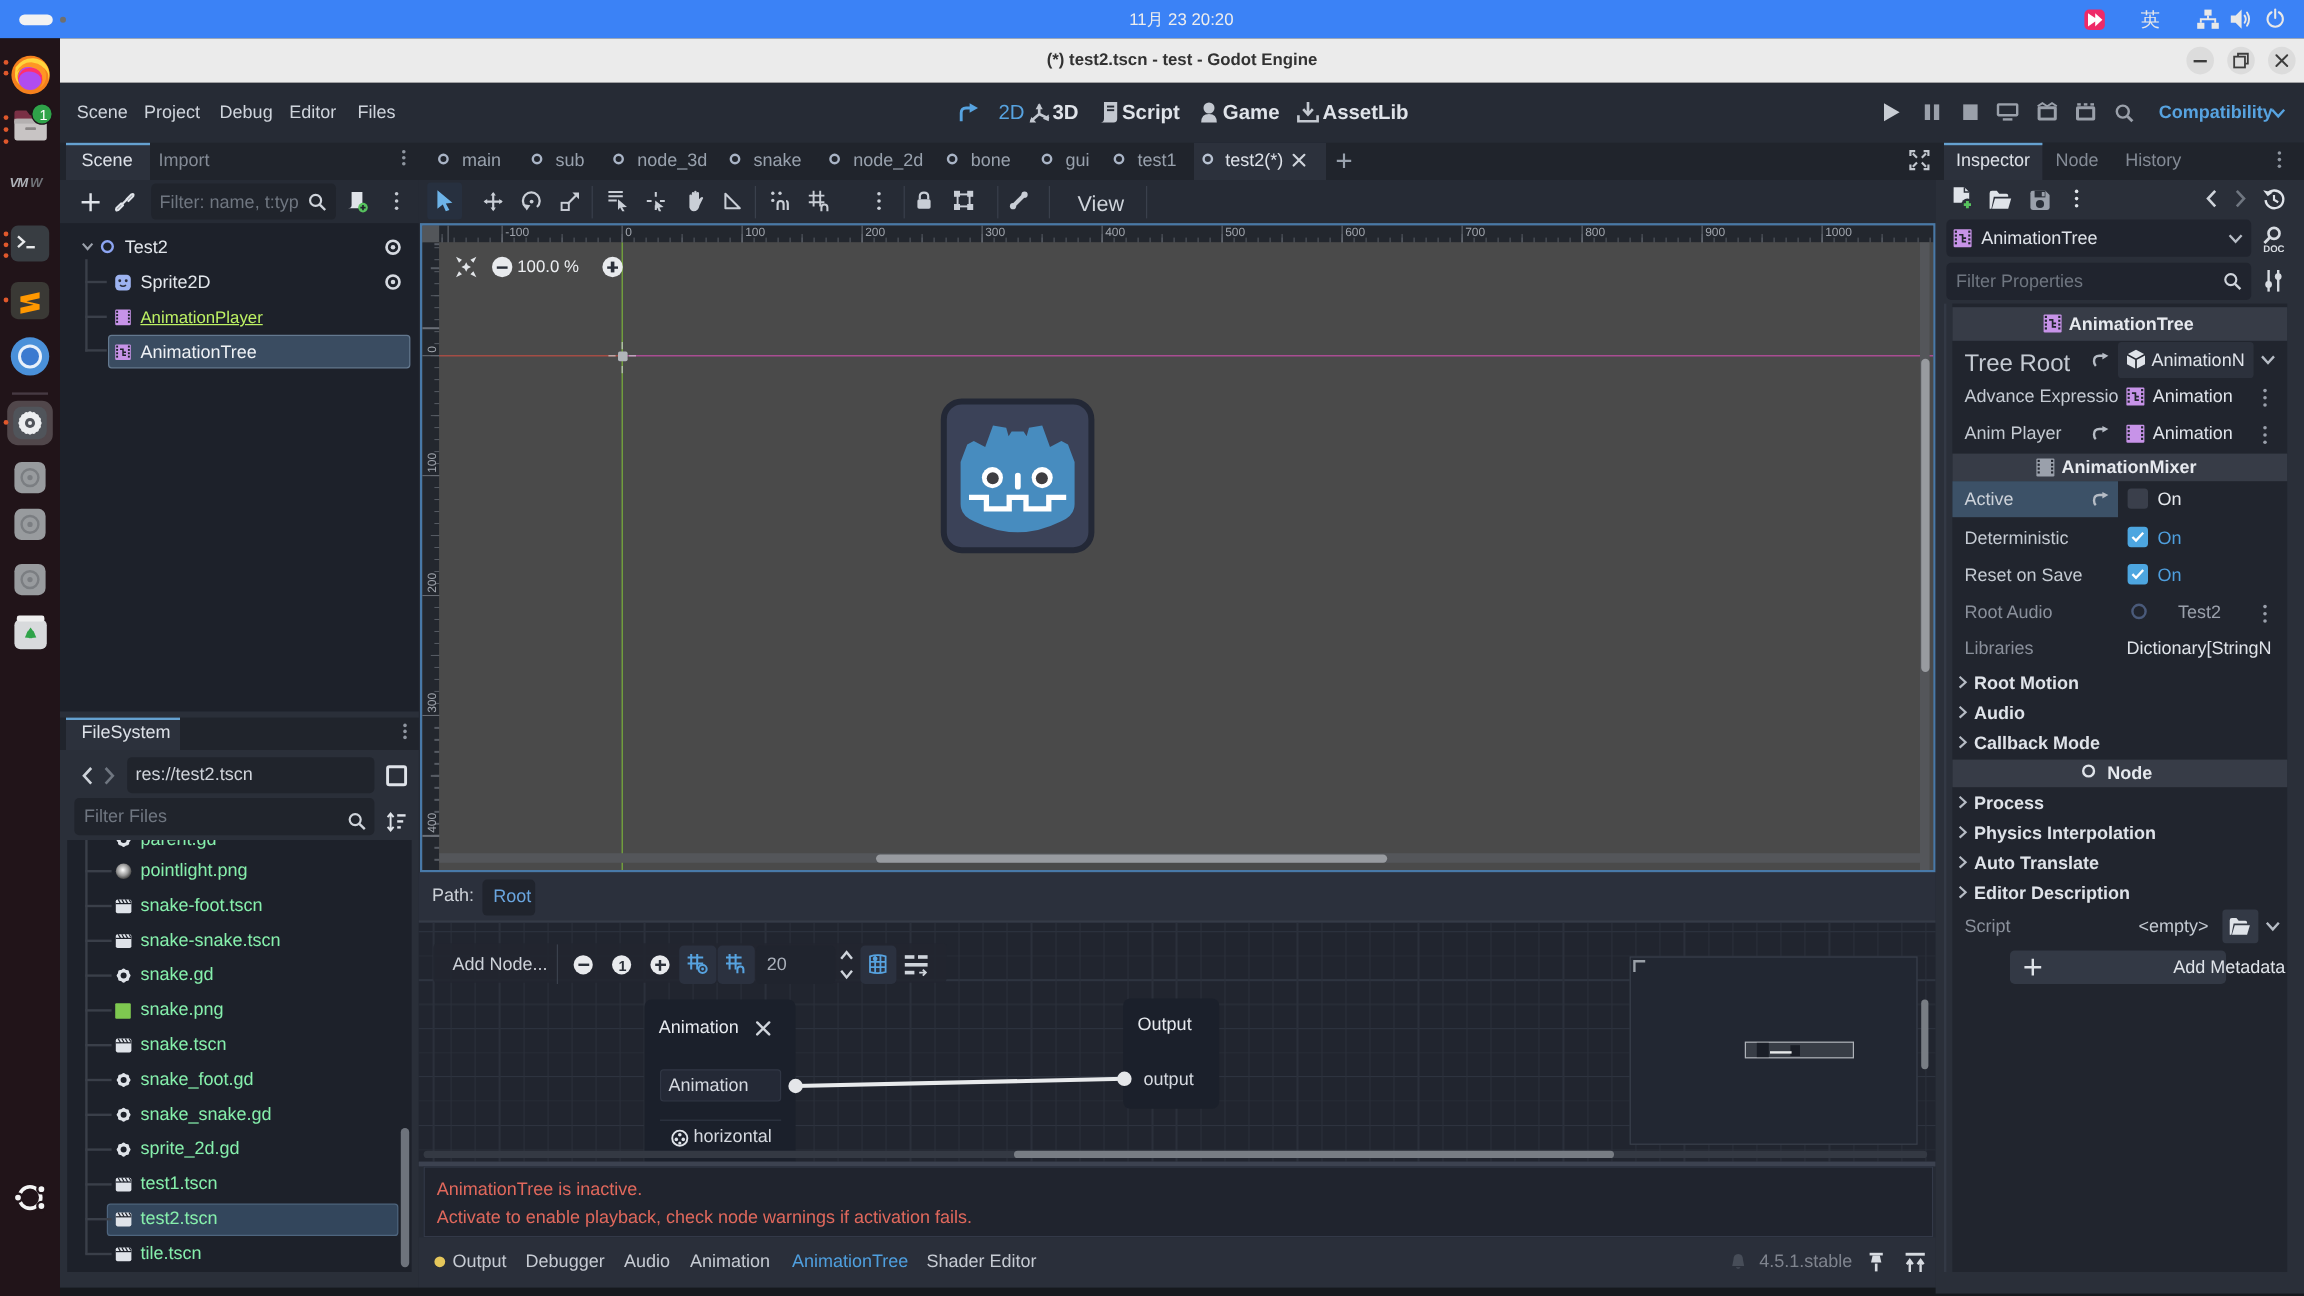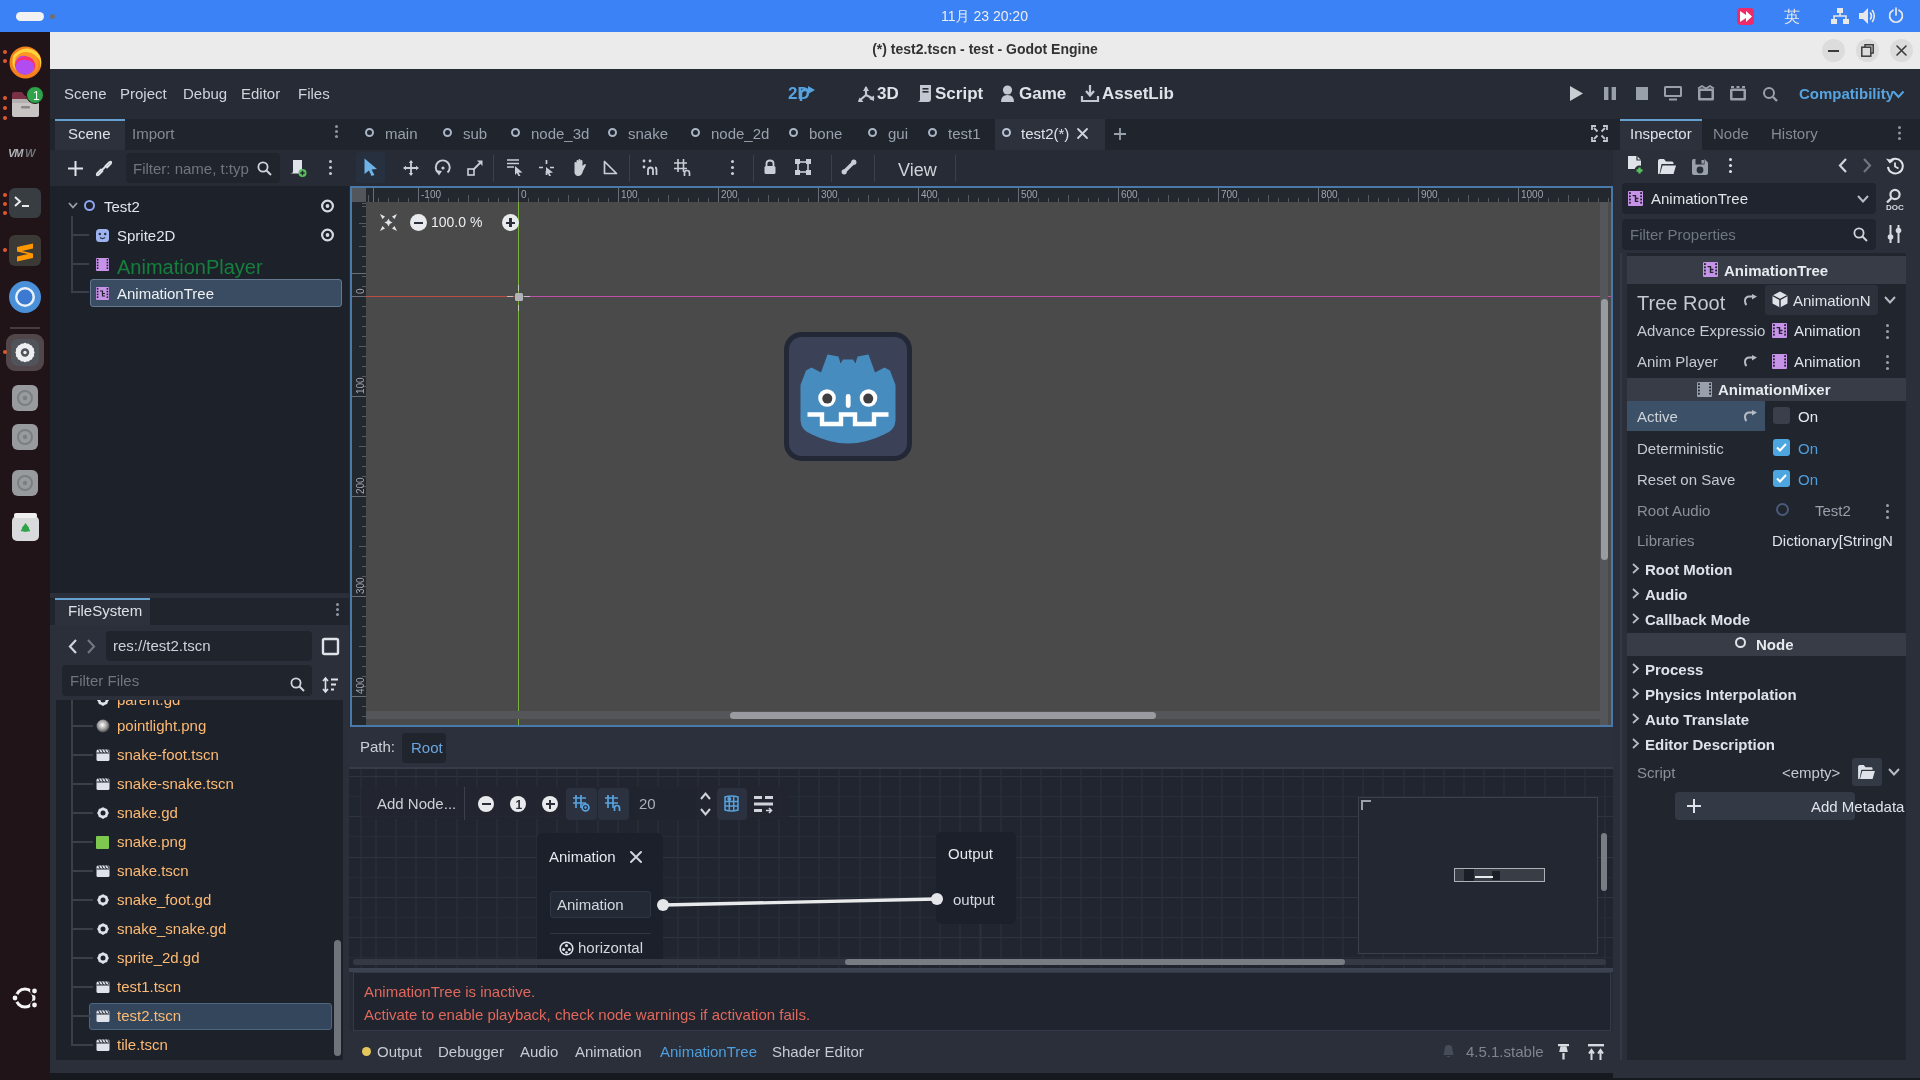--- a/index.html
+++ b/index.html
@@ -141,21 +141,21 @@
 <div class="txt" style="left:64px;top:85px;font-size:15px;color:#cfd4dc;">Scene</div>
 <div class="txt" style="left:120px;top:85px;font-size:15px;color:#cfd4dc;">Project</div>
 <div class="txt" style="left:183px;top:85px;font-size:15px;color:#cfd4dc;">Debug</div>
 <div class="txt" style="left:241px;top:85px;font-size:15px;color:#cfd4dc;">Editor</div>
 <div class="txt" style="left:298px;top:85px;font-size:15px;color:#cfd4dc;">Files</div>
 
 <svg style="left:799px;top:86px;" width="17" height="16" viewBox="0 0 17 16">
   <path d="M2 15 L2 8 Q2 4 6 4 L12 4" stroke="#57a3e0" stroke-width="2.4" fill="none"></path>
   <path d="M9 0 L16 4 L9 8 Z" fill="#57a3e0"></path>
 </svg>
-<div class="txt" style="left:788px;top:84px;font-size:17px;font-weight:700;color:#57a3e0;">2D</div>
+<div class="txt" style="left:832px;top:84px;font-size:17px;font-weight:400;color:#57a3e0;">2D</div>
 <svg style="left:858px;top:86px;" width="17" height="16" viewBox="0 0 17 16">
   <path d="M1 15 L8 9 M8 9 L8 1 M8 9 L16 13" stroke="#c3c8d0" stroke-width="2.2" fill="none"></path>
   <path d="M8 0 L11 5 L5 5 Z M16 15 L16 9.5 L11 13 Z M0 16 L5.5 16 L1.5 11.5 Z" fill="#c3c8d0"></path>
 </svg>
 <div class="txt" style="left:877px;top:84px;font-size:17px;font-weight:700;color:#dfe3e9;">3D</div>
 <svg style="left:917px;top:85px;" width="14" height="17" viewBox="0 0 14 17">
   <path d="M3 0 L14 0 L14 14 Q14 17 11 17 L0 17 Q3 17 3 14 Z" fill="#c3c8d0"></path>
   <rect x="5.5" y="3" width="6" height="1.6" fill="#262b35"></rect>
     <rect x="5.5" y="6" width="6" height="1.6" fill="#262b35"></rect>
 </svg>
@@ -304,21 +304,21 @@
   <rect x="0" y="0" width="13" height="13" rx="1" fill="#c793e8"></rect>
   <rect x="0.8" y="1" width="1.6" height="1.6" fill="#1d212a"></rect>
     <rect x="0.8" y="3.8" width="1.6" height="1.6" fill="#1d212a"></rect>
     <rect x="0.8" y="6.6" width="1.6" height="1.6" fill="#1d212a"></rect>
     <rect x="0.8" y="9.4" width="1.6" height="1.6" fill="#1d212a"></rect>
   <rect x="10.6" y="1" width="1.6" height="1.6" fill="#1d212a"></rect>
     <rect x="10.6" y="3.8" width="1.6" height="1.6" fill="#1d212a"></rect>
     <rect x="10.6" y="6.6" width="1.6" height="1.6" fill="#1d212a"></rect>
     <rect x="10.6" y="9.4" width="1.6" height="1.6" fill="#1d212a"></rect>
 </svg>
-<div class="txt" style="left:117px;top:256px;font-size:20px;color:#15803d;">AnimationPlayer</div>
+<div class="txt" style="left:117px;top:256px;font-size:14px;color:#bef264;text-decoration:underline;">AnimationPlayer</div>
 
 <div class="abs" style="left:90px;top:279px;width:252px;height:28px;background:#3a4c61;border:1px solid #64798f;border-radius:3px;"></div>
 <svg style="left:96px;top:287px;" width="13" height="13" viewBox="0 0 13 13">
   <rect x="0" y="0" width="13" height="13" rx="1" fill="#c793e8"></rect>
   <rect x="0.8" y="1" width="1.6" height="1.6" fill="#1d212a"></rect>
     <rect x="0.8" y="3.8" width="1.6" height="1.6" fill="#1d212a"></rect>
     <rect x="0.8" y="6.6" width="1.6" height="1.6" fill="#1d212a"></rect>
     <rect x="0.8" y="9.4" width="1.6" height="1.6" fill="#1d212a"></rect>
   <rect x="10.6" y="1" width="1.6" height="1.6" fill="#1d212a"></rect>
     <rect x="10.6" y="3.8" width="1.6" height="1.6" fill="#1d212a"></rect>
@@ -352,21 +352,21 @@
   <line x1="9.5" y1="9.5" x2="14" y2="14" stroke="#cfd4db" stroke-width="2"></line>
 </svg>
 <svg style="left:322px;top:677px;" width="16" height="16" viewBox="0 0 16 16">
   <path d="M3.5 1 L3.5 15 M1 12 L3.5 15 L6 12 M1 4 L3.5 1 L6 4" stroke="#dfe3e9" stroke-width="1.6" fill="none"></path>
   <rect x="9" y="1.5" width="7" height="2" fill="#dfe3e9"></rect>
     <rect x="9" y="6.5" width="5" height="2" fill="#dfe3e9"></rect>
     <rect x="9" y="11.5" width="3" height="2" fill="#dfe3e9"></rect>
 </svg>
 
 <style>
-  .ftxt { position:absolute; font-size:15px; color:#fdba74; white-space:nowrap;text-align:right; }
+  .ftxt { position:absolute; font-size:15px; color:#86efac; white-space:nowrap;text-align:right; }
 </style>
 <div class="abs" style="left:71px;top:700px;width:2px;height:345px;background:#3a3f49;"></div>
 <div class="abs" style="left:56px;top:700px;width:287px;height:13px;overflow:hidden;">
 <svg style="left:40px;top:-7px;" width="14" height="14" viewBox="0 0 14 14">
       <rect x="2.4" y="2.4" width="9.2" height="9.2" rx="1.8" fill="#dfe3e9" transform="rotate(45 7 7)"></rect>
       <rect x="2.4" y="2.4" width="9.2" height="9.2" rx="1.8" fill="#dfe3e9"></rect>
       <circle cx="7" cy="7" r="2.5" fill="#1d212a"></circle>
     </svg>
 <div class="ftxt" style="left:61px;top:-9px;">parent.gd</div>
 </div>

